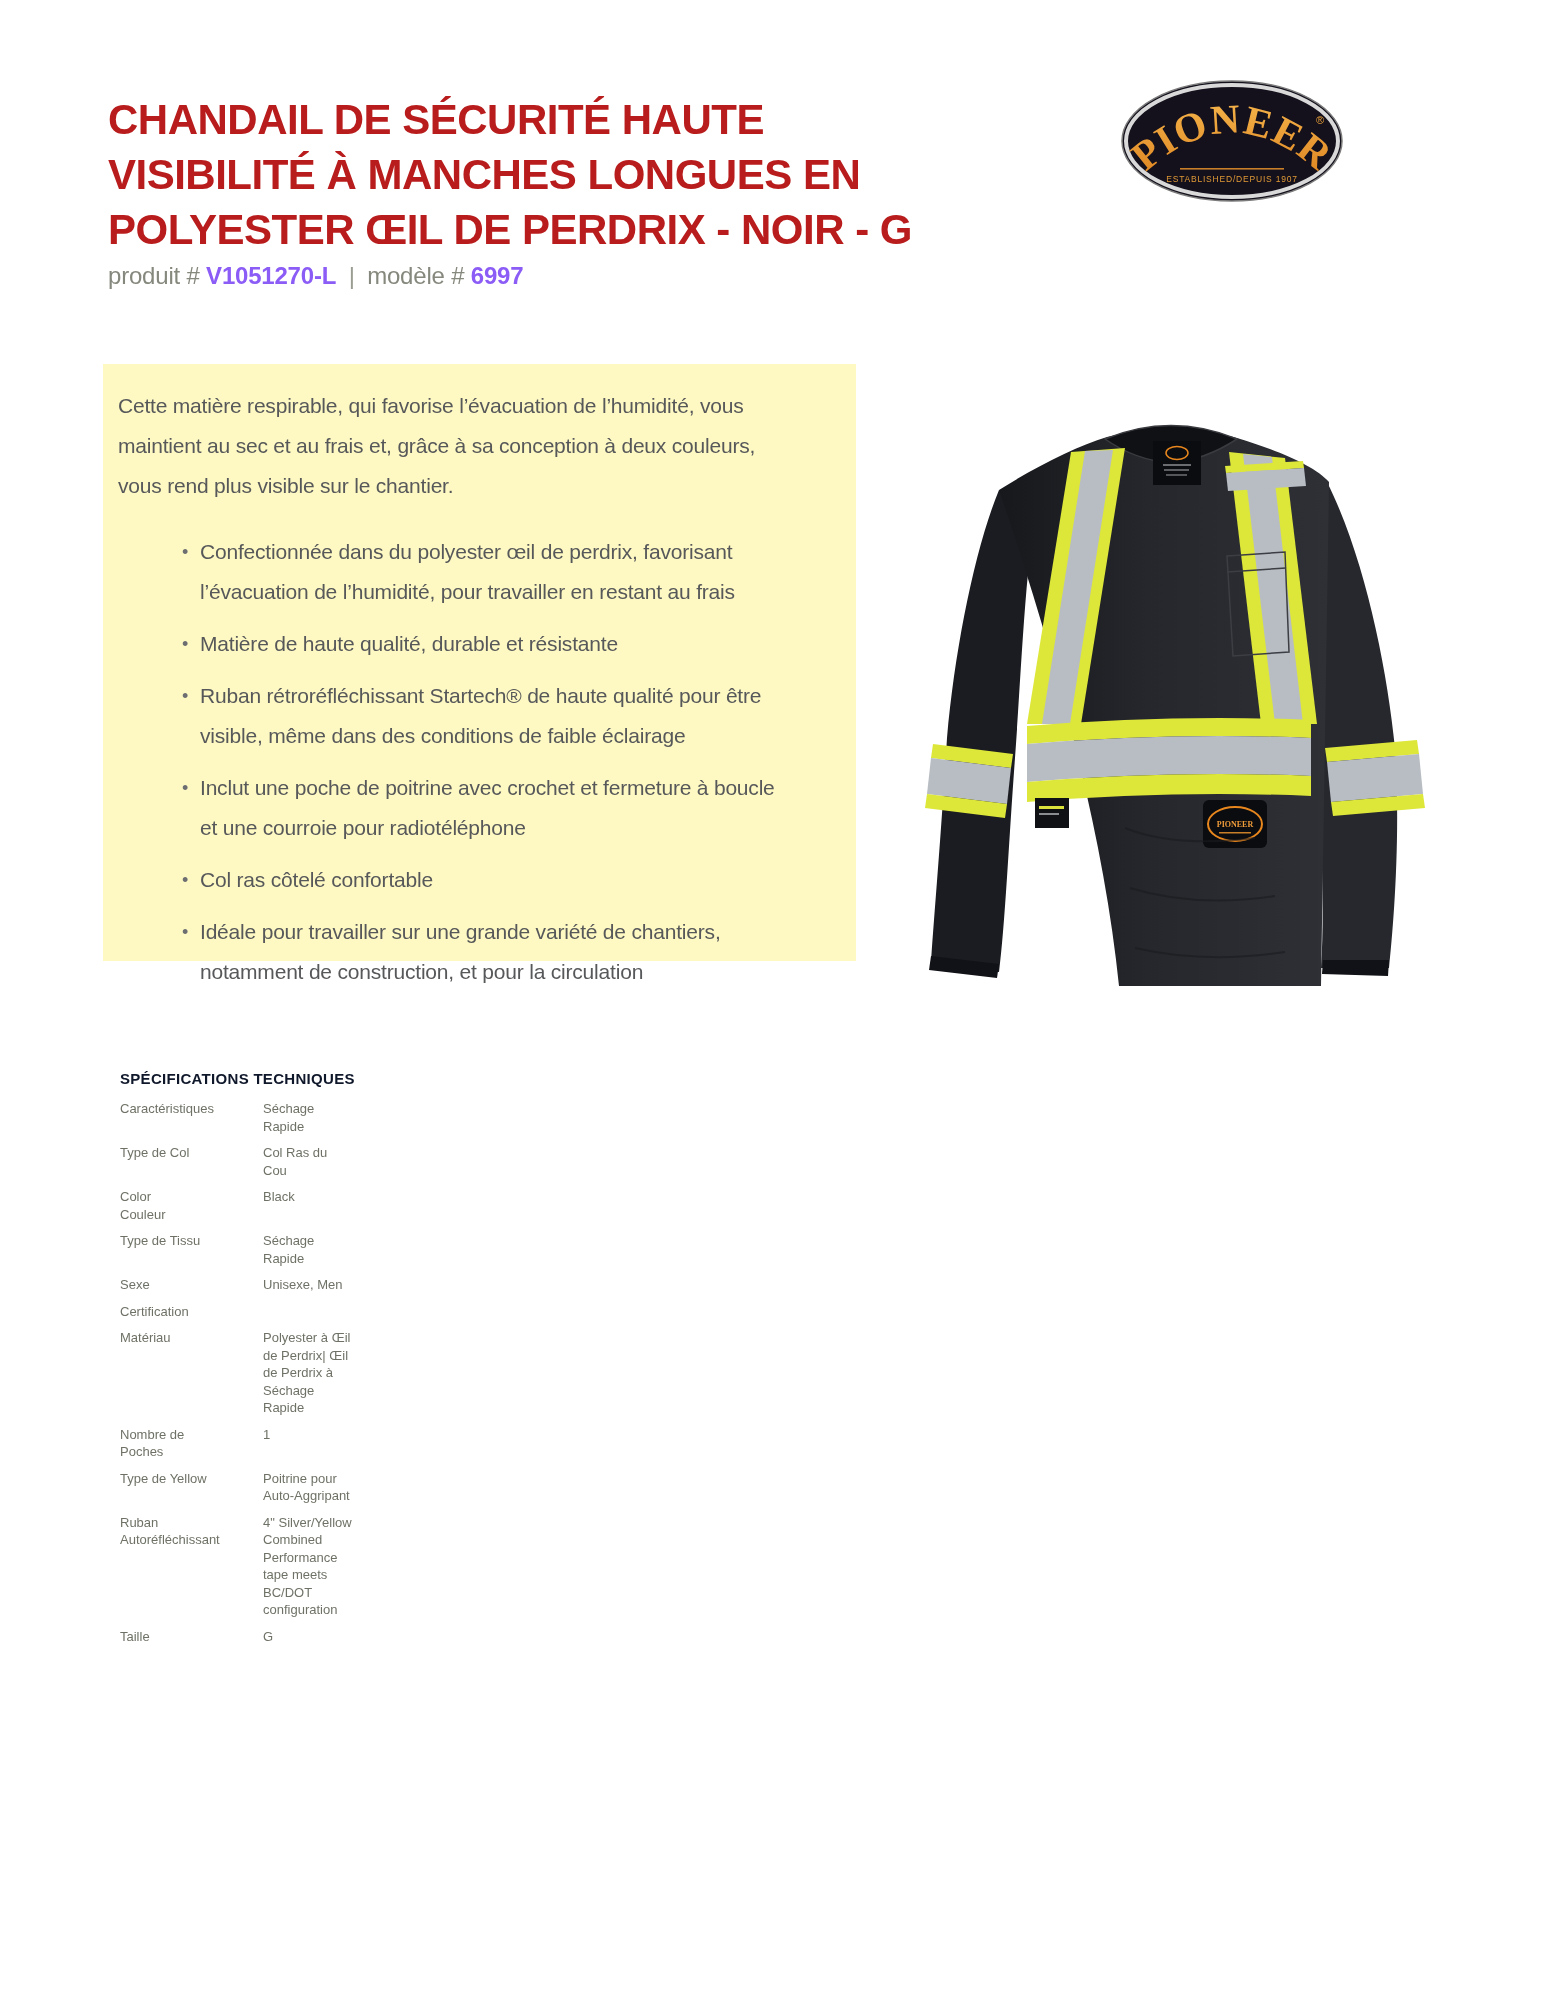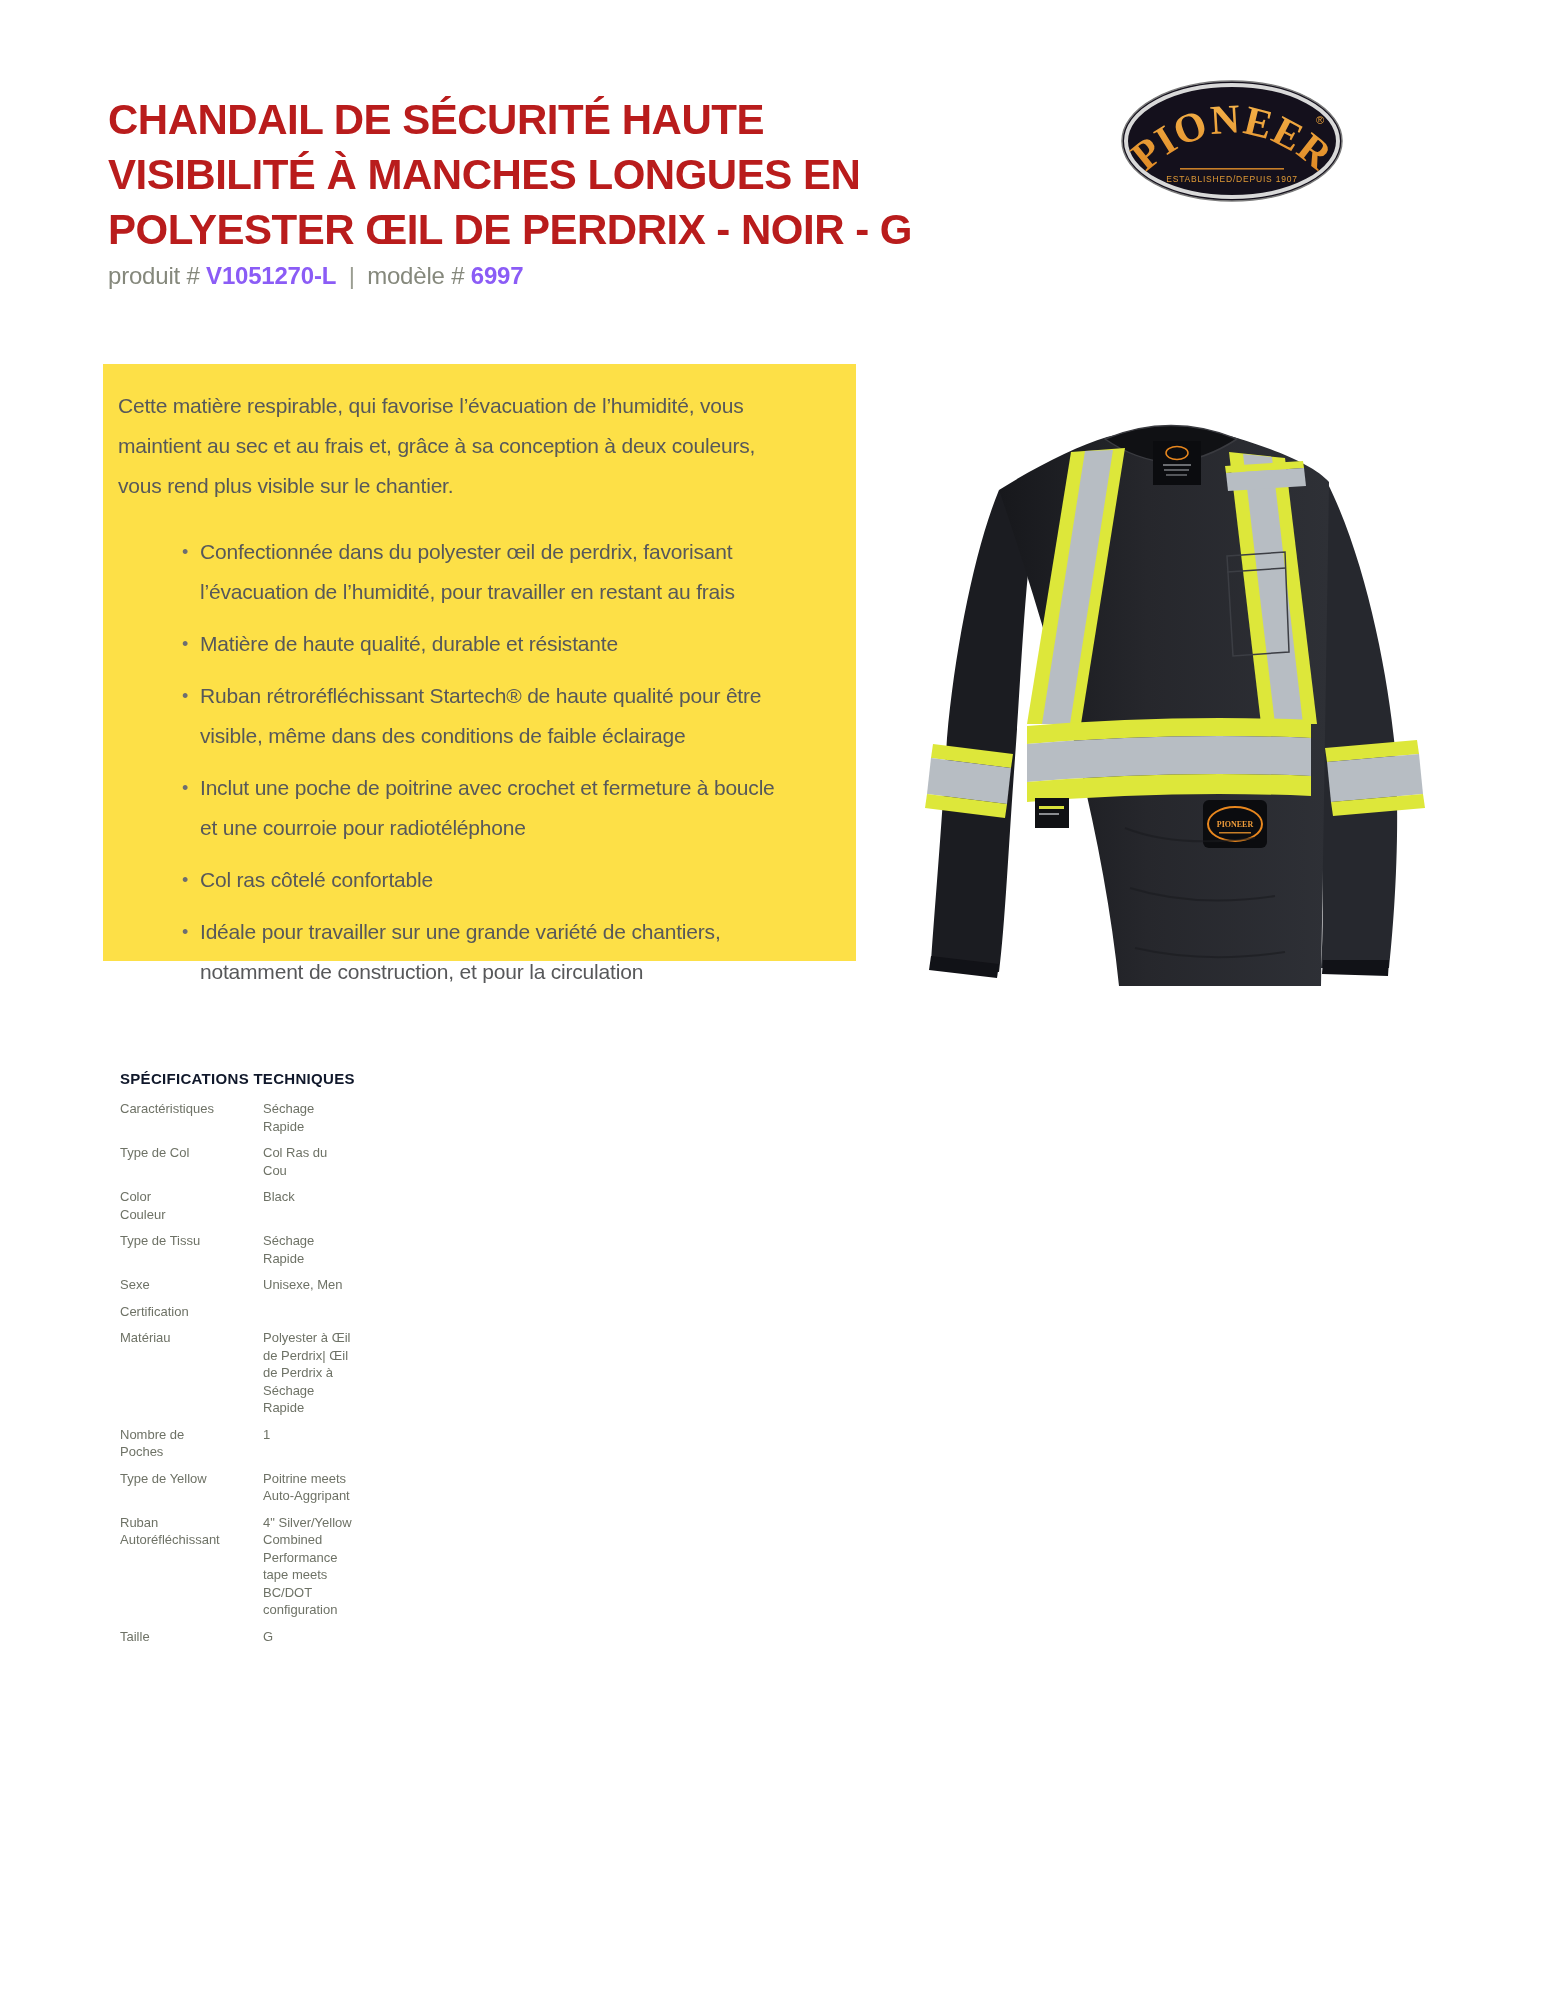--- a/index.html
+++ b/index.html
@@ -19,21 +19,21 @@
     left:108px;top:262px;font-size:24px;color:#85887c;letter-spacing:-0.2px;
   }
   .product-line b{color:#8b5cf6;font-weight:bold;}
   .product-line .sep{color:#9a9d91;padding:0 6px;}
 
   
   .logo-box{left:1120px;top:78px;width:224px;height:126px;}
 
   
   .desc-card{
-    left:103px;top:364px;width:753px;height:597px;background:#fde047;
+    left:103px;top:364px;width:753px;height:597px;background:#fef9c3;
     box-sizing:border-box;padding:22px 10px 10px 15px;
     color:#57585a;font-size:21px;line-height:40px;letter-spacing:-0.2px;
   }
   .desc-intro{white-space:pre-line;margin:0 0 26px 0;}
   .desc-bullets{list-style:none;margin:0 0 0 64px;padding:0;}
   .desc-bullets li{display:flex;margin:0 0 12px 0;}
   .desc-bullets .dot{
     flex:0 0 18px;color:#6d6e71;font-size:18px;line-height:40px;
   }
   .desc-bullets .btxt{white-space:pre-line;}
@@ -236,21 +236,21 @@
 Séchage
 Rapide</div>
   </div>
   <div class="spec-row">
     <div class="spec-label">Nombre de
 Poches</div>
     <div class="spec-value">1</div>
   </div>
   <div class="spec-row">
     <div class="spec-label">Type de Yellow</div>
-    <div class="spec-value">Poitrine meets
+    <div class="spec-value">Poitrine pour
 Auto-Aggripant</div>
   </div>
   <div class="spec-row">
     <div class="spec-label">Ruban
 Autoréfléchissant</div>
     <div class="spec-value">4" Silver/Yellow
 Combined
 Performance
 tape meets
 BC/DOT

